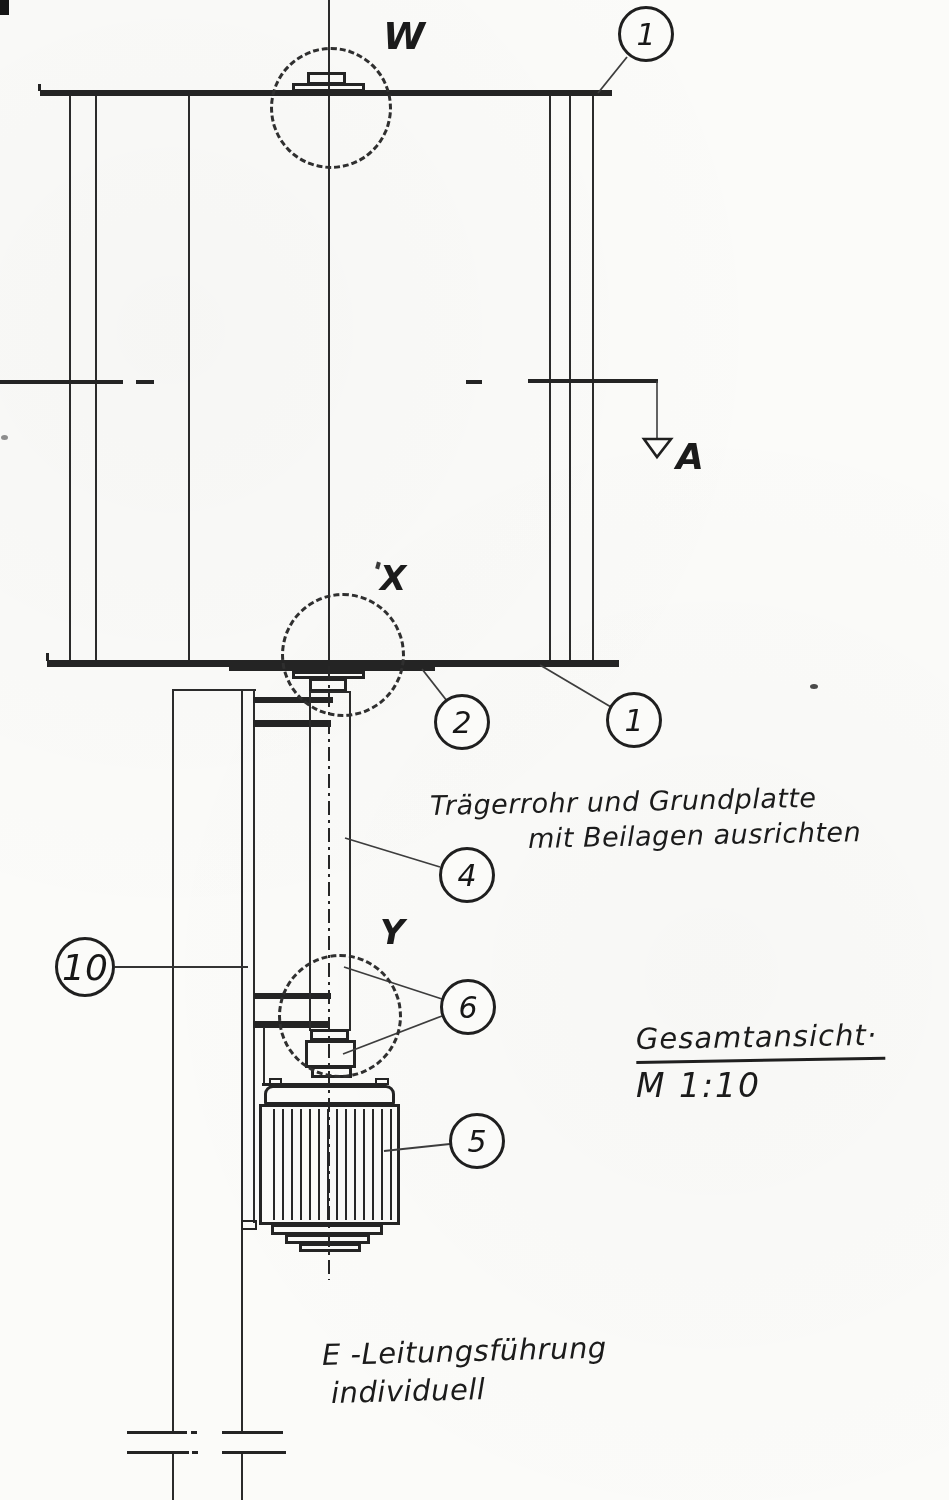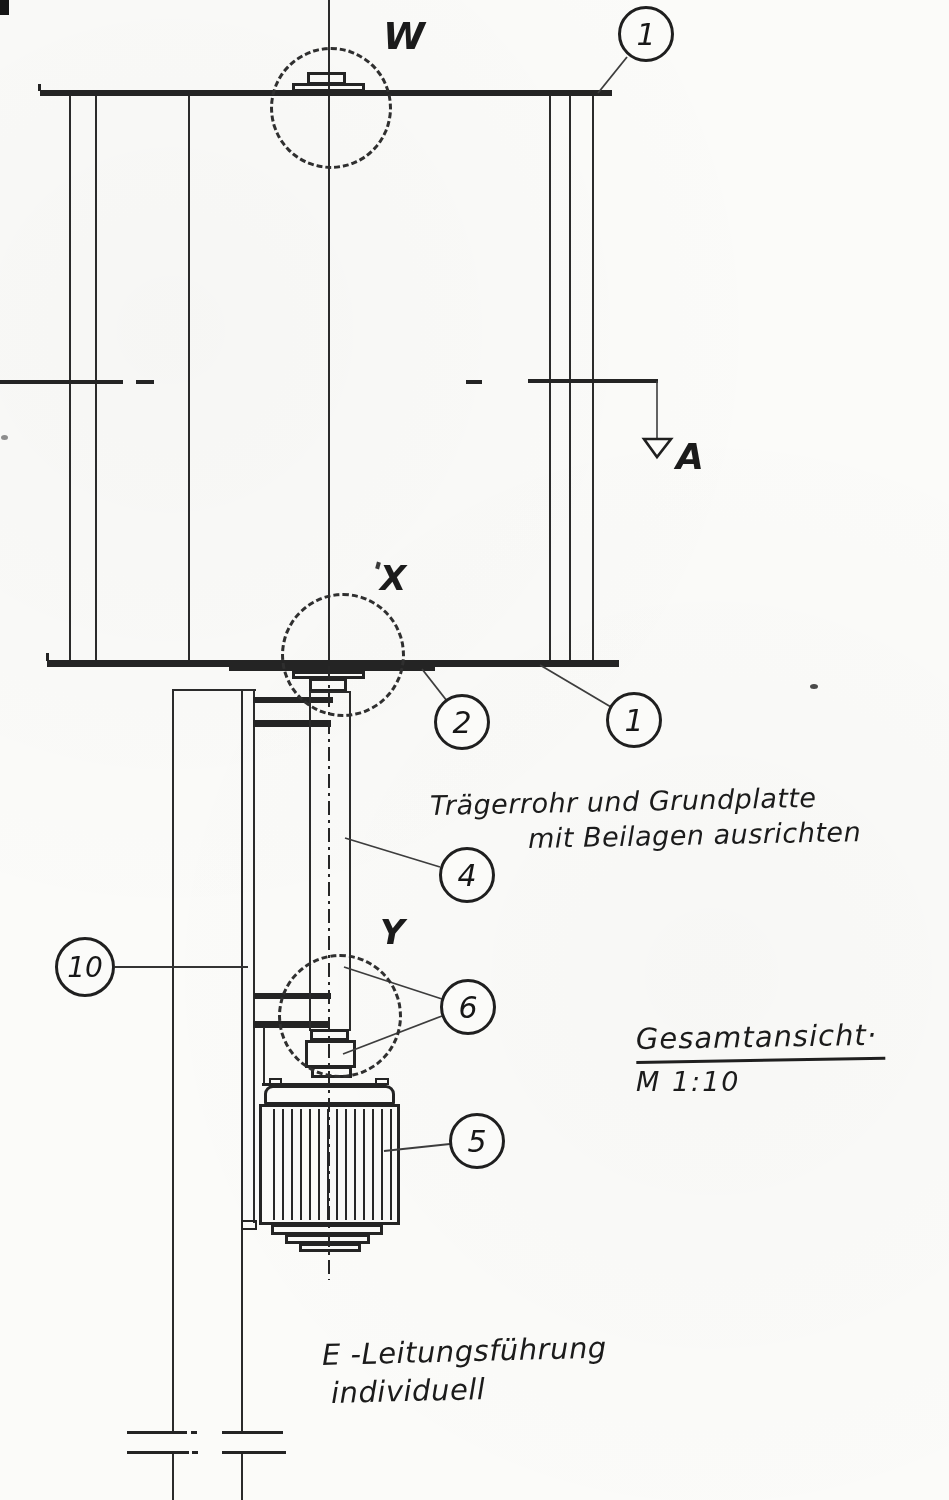--- a/index.html
+++ b/index.html
@@ -150,26 +150,26 @@
   </div>
   <div class="balloon" style="left:439px;top:847px;">
     <span>4</span>
   </div>
   <div class="balloon" style="left:440px;top:979px;">
     <span>6</span>
   </div>
   <div class="balloon" style="left:449px;top:1113px;">
     <span>5</span>
   </div>
-  <div class="balloon" style="left:55px;top:937px;width:60px;height:60px;font-size:28px;">
+  <div class="balloon" style="left:55px;top:937px;width:60px;height:60px;font-size:36px;">
     <span>10</span>
   </div>
 
   <div class="lbl note" style="left:430px;top:790px;font-size:27px;transform:rotate(-1.2deg);">Trägerrohr und Grundplatte</div>
   <div class="lbl note" style="left:528px;top:823px;font-size:27px;transform:rotate(-1.2deg);">mit Beilagen ausrichten</div>
 
   <div class="lbl titleline" style="left:636px;top:1022px;font-size:29px;letter-spacing:1px;transform:rotate(-1deg);transform-origin:left center;">Gesamtansicht·</div>
-  <div class="lbl" style="left:636px;top:1066px;font-size:27px;letter-spacing:2px;">M 1:10</div>
+  <div class="lbl" style="left:636px;top:1066px;font-size:33px;letter-spacing:2px;">M 1:10</div>
 
   <div class="lbl note" style="left:322px;top:1338px;font-size:29px;transform:rotate(-1.5deg);">E -Leitungsführung</div>
   <div class="lbl note" style="left:331px;top:1376px;font-size:29px;transform:rotate(-1.5deg);">individuell</div>
 
 </div>
 
 </body></html>

